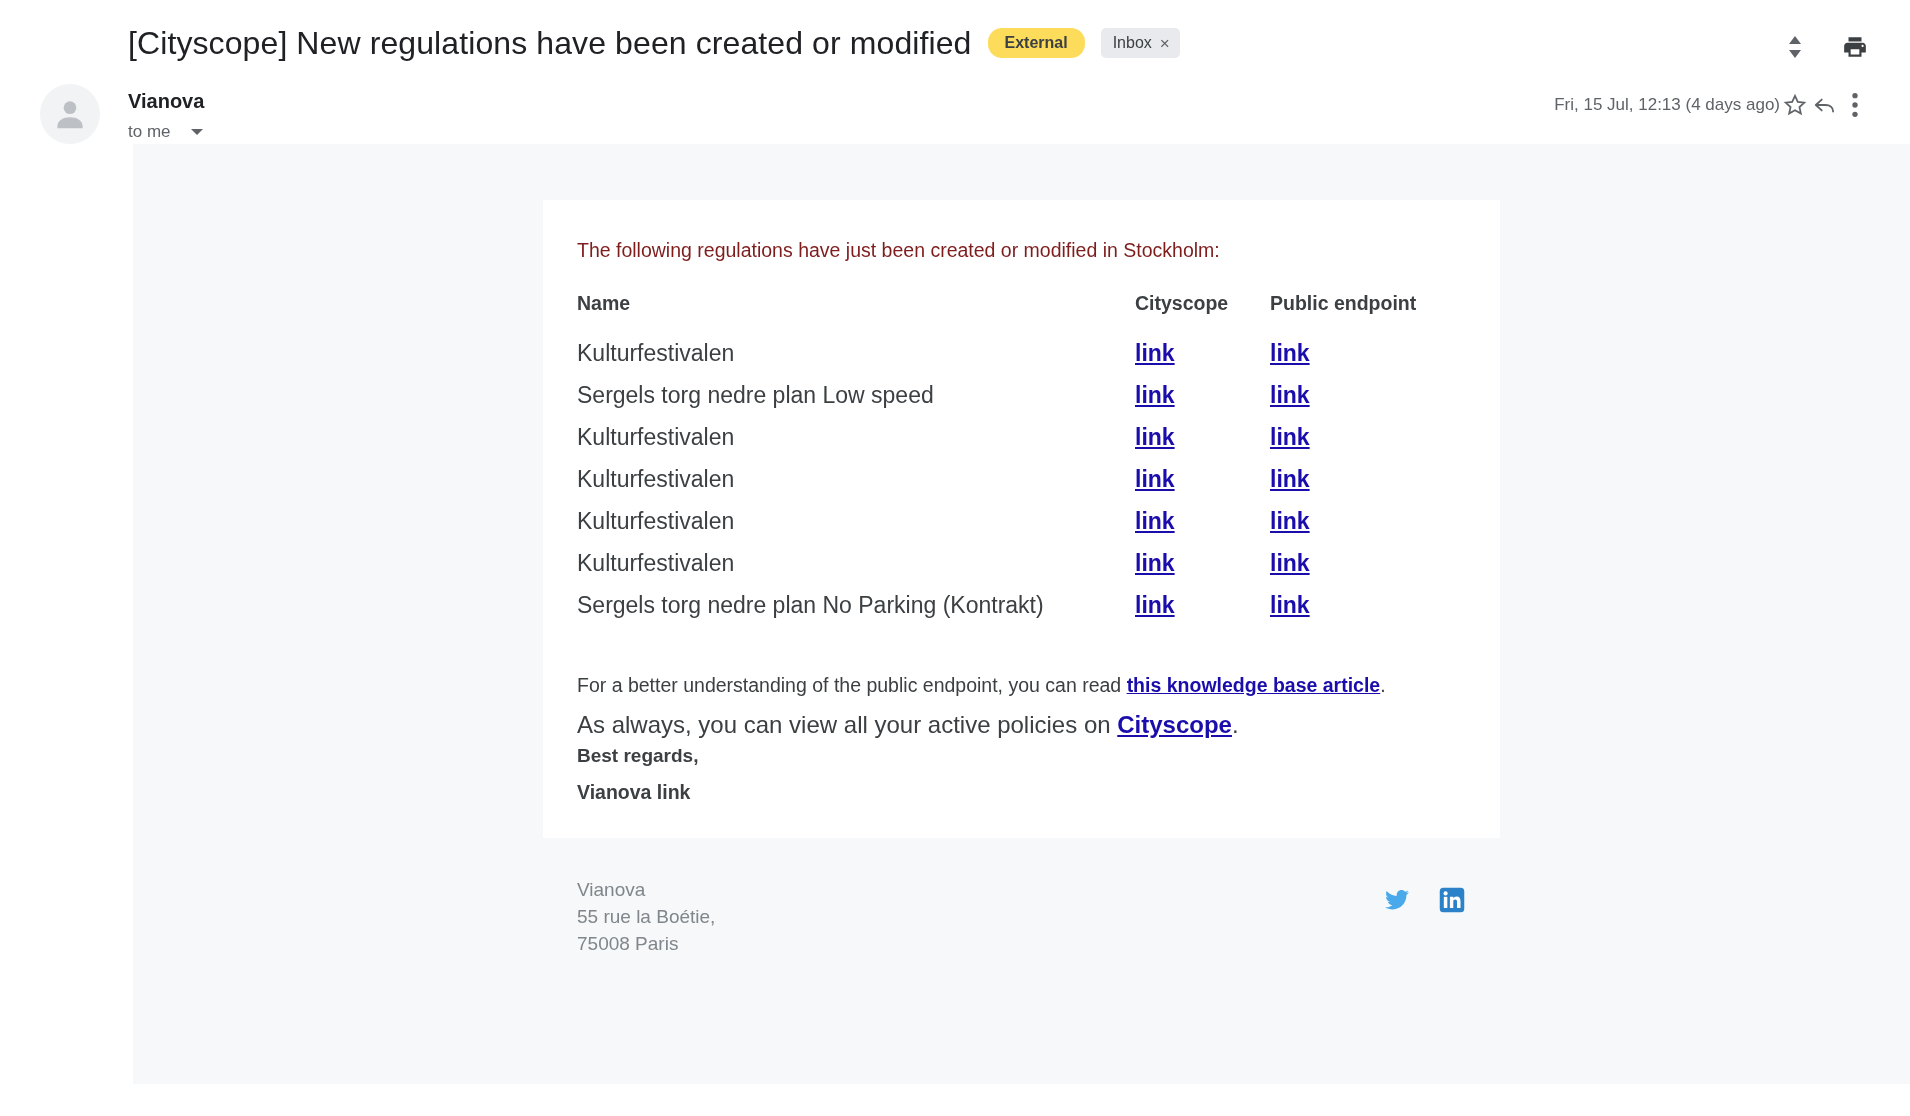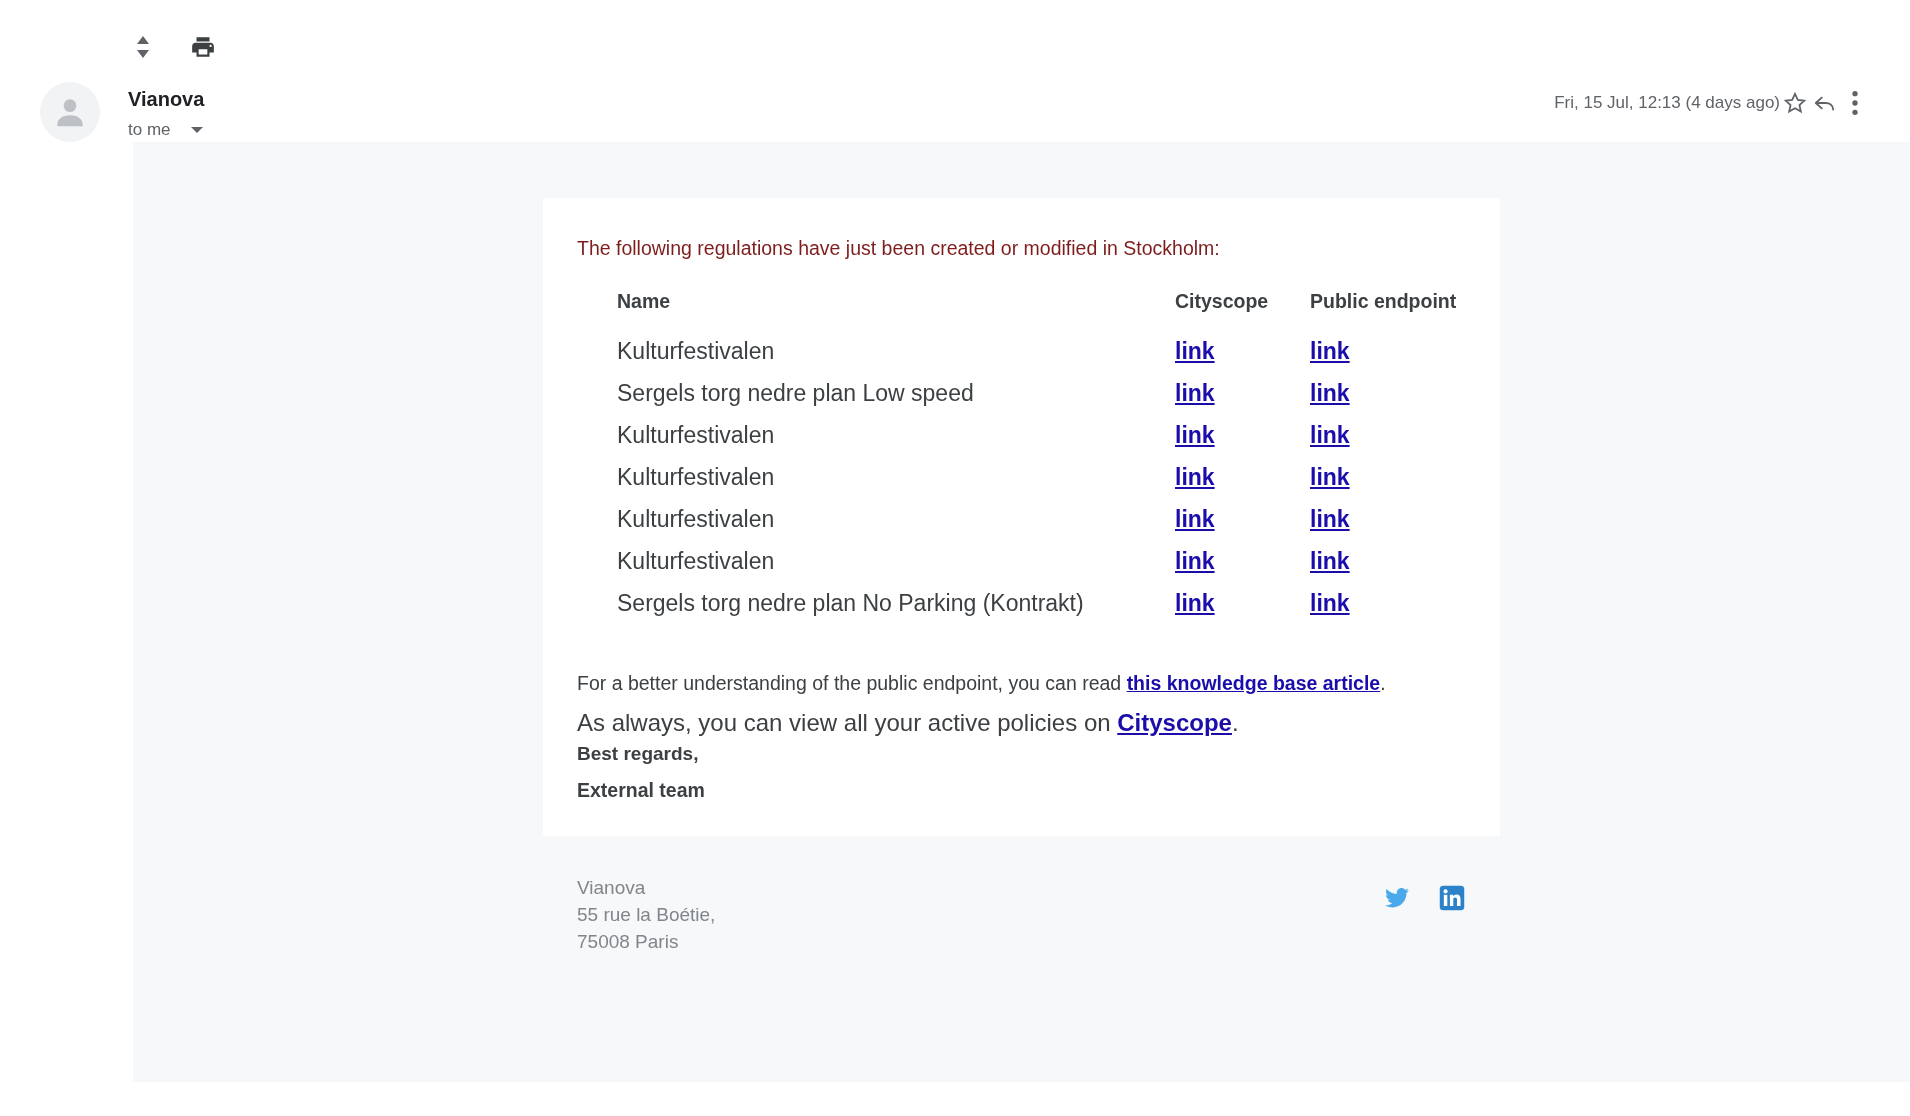--- a/index.html
+++ b/index.html
@@ -155,21 +155,20 @@
   }
   .intro {
     font-size: 19.5px;
     color: #7f1d1d;
     line-height: 28px;
     margin-bottom: 26px;
   }
   table.reg {
     border-collapse: collapse;
     width: 100%;
-    margin-left: 40px;
   }
   table.reg th {
     text-align: left;
     font-size: 19.5px;
     font-weight: 700;
     color: #3c4043;
     padding: 0 0 16px 0;
     line-height: 26px;
   }
   table.reg td {
@@ -232,20 +231,28 @@
     align-items: center;
     gap: 26px;
     padding-top: 10px;
   }
   .social-icon { cursor: pointer; display: block; }
 </style>
 </head>
 <body>
 
 <div class="email-header">
+  <div class="subject-line">
+    <span class="subject-text">[Cityscope] New regulations have been created or modified</span>
+    <span class="badge-external">External</span>
+    <span class="label-chip">
+      <span>Inbox</span>
+      <span class="chip-x">×</span>
+    </span>
+  </div>
   <div class="header-actions">
     <span class="icon-btn">
       <svg width="22" height="26" viewBox="0 0 22 26" aria-hidden="true">
         <path d="M11 2 L17 10 L5 10 Z" fill="#5f6368"></path>
         <path d="M11 24 L17 16 L5 16 Z" fill="#5f6368"></path>
       </svg>
     </span>
     <span class="icon-btn">
       <svg width="26" height="26" viewBox="0 0 24 24" aria-hidden="true">
         <path fill="#3c4043" d="M19 8H5c-1.66 0-3 1.34-3 3v6h4v4h12v-4h4v-6c0-1.66-1.34-3-3-3zm-3 11H8v-5h8v5zm3-7c-.55 0-1-.45-1-1s.45-1 1-1 1 .45 1 1-.45 1-1 1zm-1-9H6v4h12V3z"></path>
@@ -349,21 +356,21 @@
 
     <div class="para">
       <span>For a better understanding of the public endpoint, you can read </span><a class="link">this knowledge base article</a><span>.</span>
     </div>
 
     <div class="para2">
       <span>As always, you can view all your active policies on </span><a class="link">Cityscope</a><span>.</span>
     </div>
 
     <div class="signoff">Best regards,</div>
-    <div class="signoff2">External team</div>
+    <div class="signoff2">Vianova link</div>
   </div>
 
   <div class="footer">
     <div class="footer-address">
       <div>Vianova</div>
       <div>55 rue la Boétie,</div>
       <div>75008 Paris</div>
     </div>
     <div class="social">
       <span class="social-icon">

